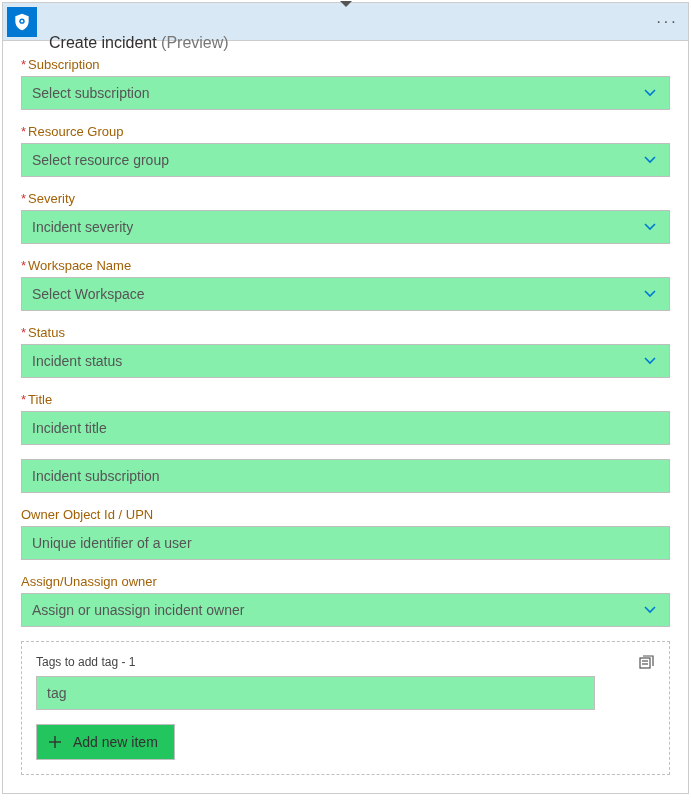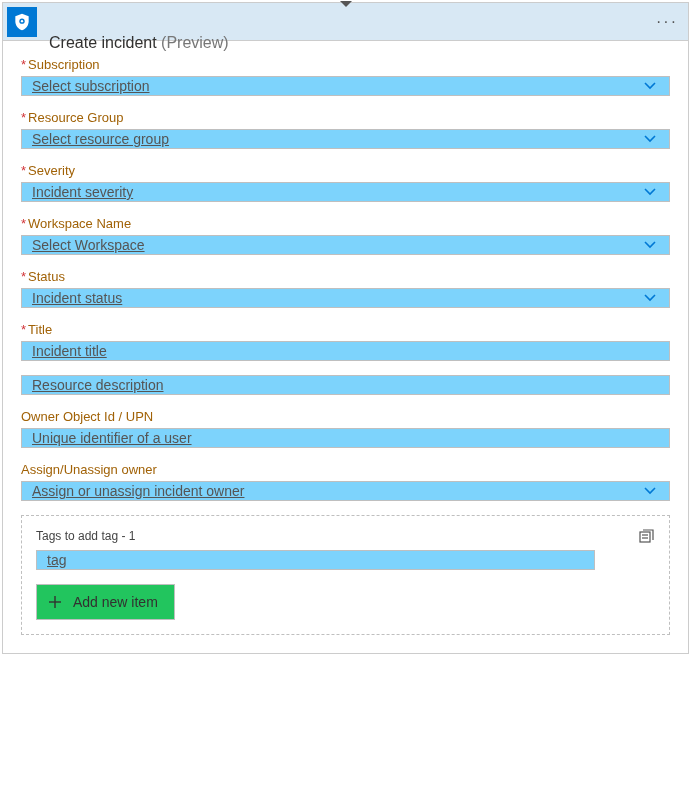--- a/index.html
+++ b/index.html
@@ -71,30 +71,29 @@
     margin-bottom: 4px;
     display: block;
   }
   .req::before {
     content: "*";
     color: #d13438;
     margin-right: 2px;
   }
   .control {
     width: 100%;
-    height: 20px;
+    height: 34px;
     border: 1px solid #bfbfbf;
     display: flex;
     align-items: center;
     padding: 0 10px;
     color: #555;
-    background: #7dd3fc;
+    background: #86efac;
     position: relative;
     cursor: pointer;
-    text-decoration: underline;
   }
   .control-input {
     cursor: text;
   }
   .control .chev {
     position: absolute;
     right: 12px;
     top: 50%;
     transform: translateY(-50%);
   }
@@ -209,21 +208,21 @@
 
     <div class="field-group">
       <span class="label req">Title</span>
       <div class="control control-input">
         <span>Incident title</span>
       </div>
     </div>
 
     <div class="field-group">
       <div class="control control-input">
-        <span>Resource description</span>
+        <span>Incident subscription</span>
       </div>
     </div>
 
     <div class="field-group">
       <span class="label">Owner Object Id / UPN</span>
       <div class="control control-input">
         <span>Unique identifier of a user</span>
       </div>
     </div>
 

